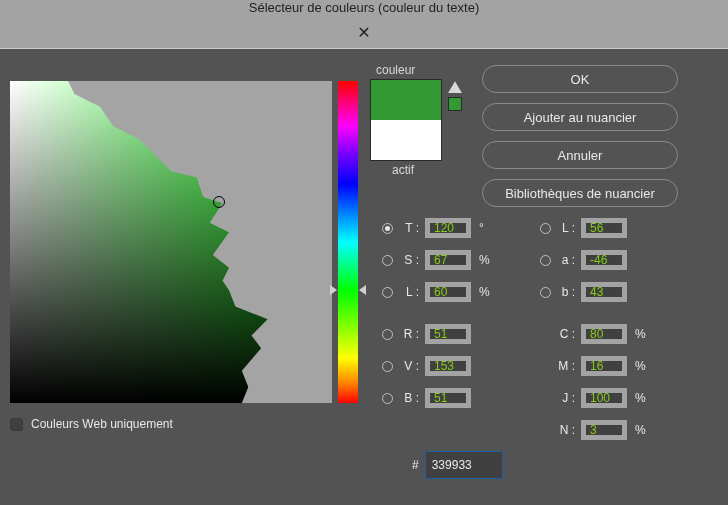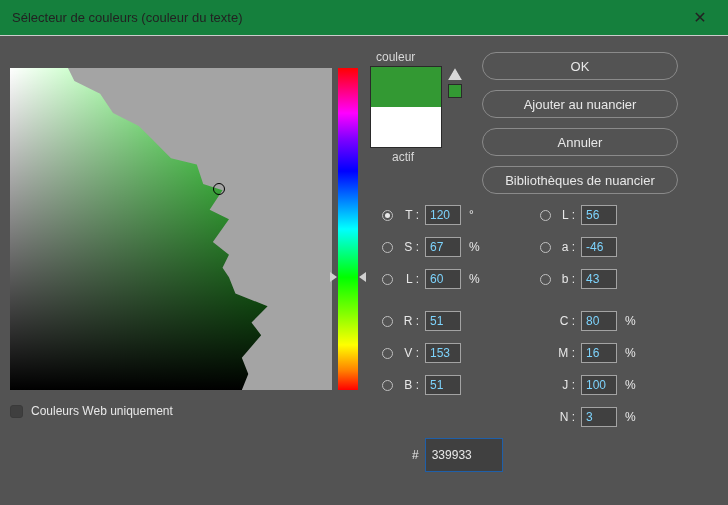--- a/index.html
+++ b/index.html
@@ -5,28 +5,29 @@
   * { box-sizing: border-box; margin: 0; padding: 0; }
   html, body { width: 728px; height: 505px; overflow: hidden; }
   body {
     font-family: "Segoe UI", Tahoma, sans-serif;
     font-size: 12px;
     color: #e8e8e8;
     background: #535353;
     user-select: none;
   }
   .titlebar {
-    height: 36px;
-    background: #15803d;
+    height: 49px;
+    background: #a3a3a3;
     color: #222;
     display: flex;
     align-items: center;
     padding: 0 12px;
     border-bottom: 1px solid #ccc;
     font-size: 13px;
+    flex-direction: column;
   }
   .titlebar .spacer { flex: 1; }
   .close-x {
     width: 32px;
     height: 32px;
     display: flex;
     align-items: center;
     justify-content: center;
     font-size: 16px;
     cursor: pointer;
@@ -206,40 +207,40 @@
   .radio.sel::after {
     content: "";
     width: 5px; height: 5px;
     background: #e8e8e8;
     border-radius: 50%;
   }
   .radio-spacer { width: 11px; height: 11px; display:inline-block; }
   .vlbl { min-width: 22px; text-align: right; margin-right: 2px; }
   .vlbl2 { min-width: 20px; text-align: right; margin-right: 2px; }
   .inp {
-    width: 36px;
+    width: 46px;
     height: 20px;
     background: #404040;
-    border: 1px solid #a3a3a3;
-    color: #7dd3fc;
+    border: 5px solid #a3a3a3;
+    color: #84cc16;
     padding: 0 4px;
     font-size: 12px;
     text-align: left;
   }
   .unit { width: 16px; display:inline-block; margin-left:4px; }
   .hex-row {
     display: flex;
     align-items: center;
     gap: 6px;
     margin-left: -70px;
     margin-top: 0;
   }
   .hex-inp {
     width: 78px;
-    height: 34px;
+    height: 28px;
     background: #404040;
     border: 1px solid #1f5fa8;
     color: #e8e8e8;
     padding: 0 6px;
     font-size: 12px;
   }
   .col-br { grid-column: 1 / span 2; height: 0; }
 </style>
 </head>
 <body>

